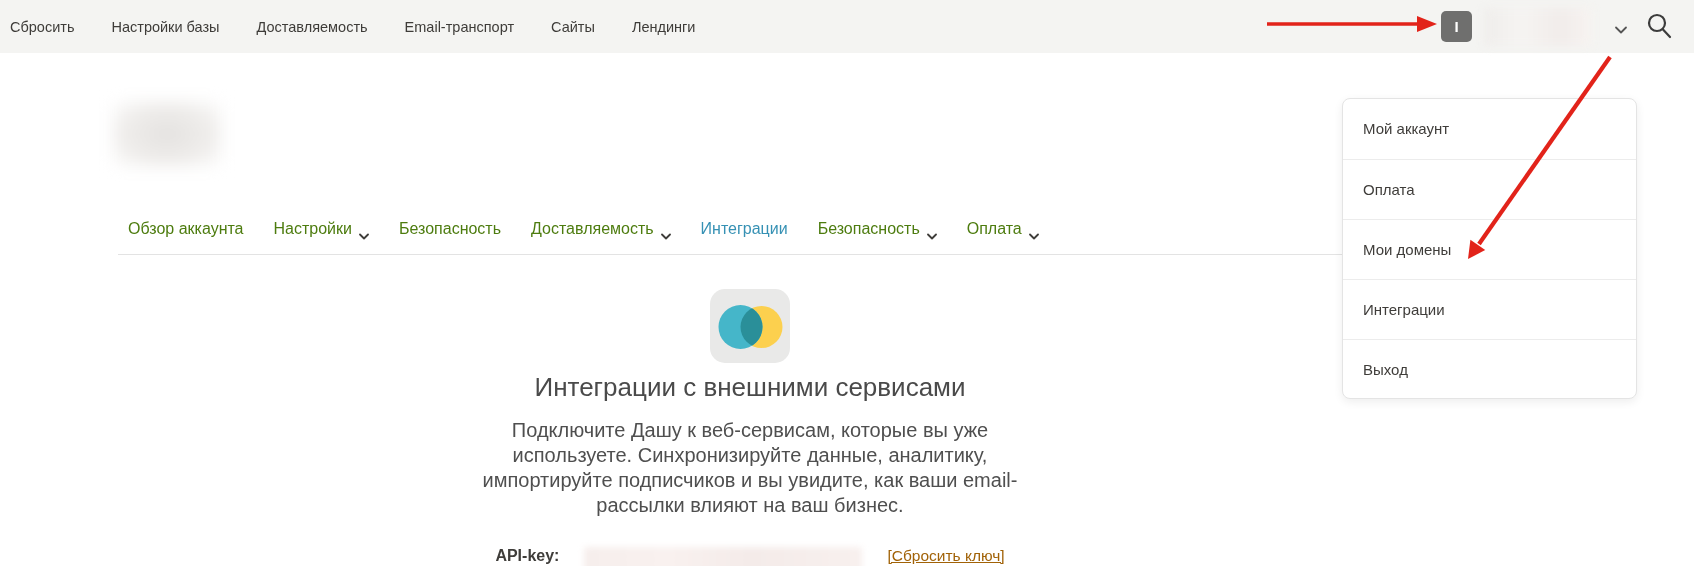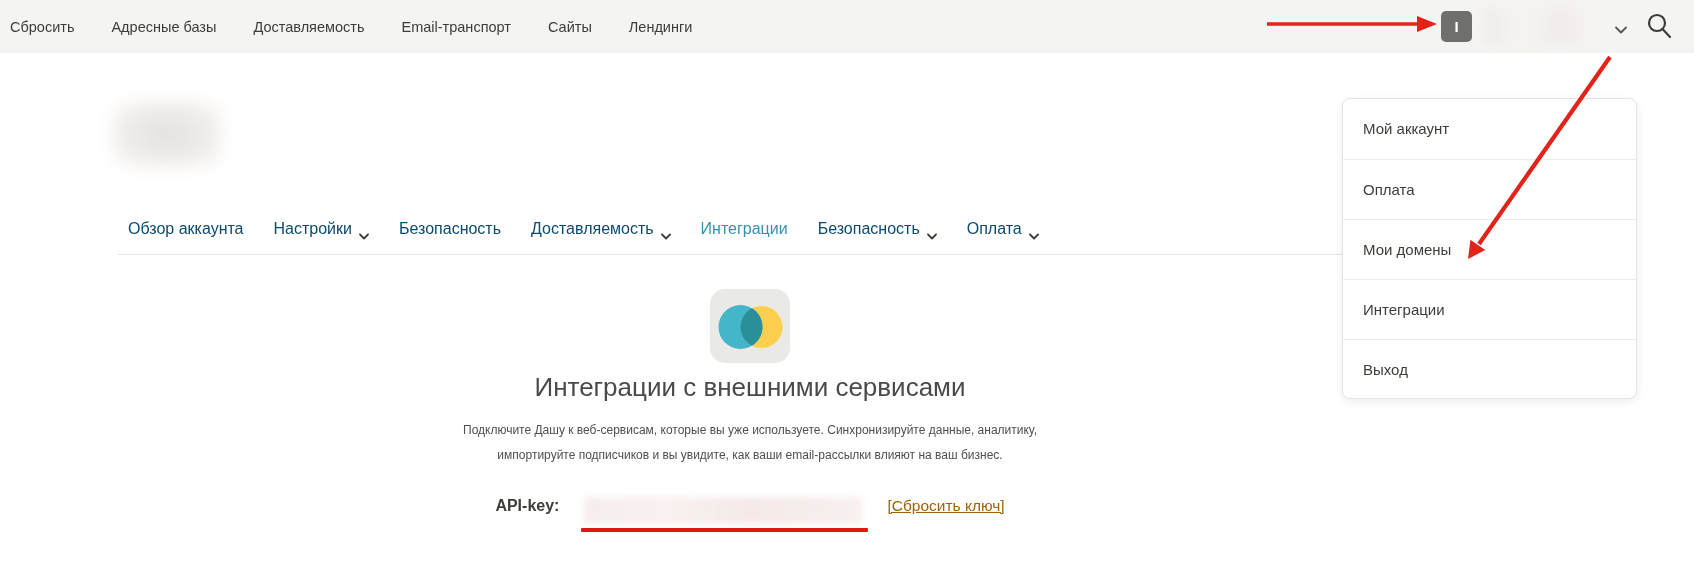--- a/index.html
+++ b/index.html
@@ -31,30 +31,30 @@
 
   
   .logo-blur { position:absolute; left:112px; top:100px; width:110px; height:68px;
                background:radial-gradient(ellipse at 50% 50%, #e4e2e0 0%, #efedeb 55%, #ffffff 100%);
                filter:blur(7px); }
 
   
   .tabs { position:absolute; left:118px; top:220px; width:1280px;
           border-bottom:1px solid #e3e3e3; padding:0 0 16px 10px;
           display:flex; align-items:center; gap:30px; z-index:5; }
-  .tab { font-size:16px; color:#0c4a6e; display:flex; align-items:center; gap:7px;
+  .tab { font-size:16px; color:#4d7c0f; display:flex; align-items:center; gap:7px;
          cursor:pointer; white-space:nowrap; }
   .tab.active { color:#3691b4; }
   .caret { width:10px; height:7px; display:inline-block; }
 
   
   .main-content { position:absolute; left:135px; top:289px; width:1230px; text-align:center; z-index:1; }
   .integr-icon { width:80px; height:74px; margin:0 auto; display:block; }
   .page-title { margin-top:9px; font-size:26px; font-weight:400; color:#4a4a4a; }
-  .page-desc { width:600px; margin:15px auto 0; font-size:12px; line-height:25px; color:#4f4f4f; }
+  .page-desc { width:600px; margin:15px auto 0; font-size:20px; line-height:25px; color:#4f4f4f; }
   .api-row { margin-top:29px; display:flex; align-items:flex-start; justify-content:center; gap:25px; }
   .api-label { font-size:16px; font-weight:bold; color:#3f3d3a; }
   .key-wrap { position:relative; width:278px; height:27px; }
   .key-blur { position:absolute; inset:0;
               background:linear-gradient(90deg,#f6eeec 0%, #f9f1ef 30%, #f4ebe9 60%, #f8f0ee 100%);
               filter:blur(3px); border-radius:2px; }
   .key-underline { position:absolute; left:-3px; right:-6px; bottom:-8px; height:4px;
                    background:#e0170f; border-radius:1px; }
   .reset-link { font-size:15.5px; color:#a16207; text-decoration:underline; cursor:pointer; white-space:nowrap; }
 
@@ -63,21 +63,21 @@
                  z-index:50; pointer-events:none; }
 </style>
 </head>
 <body>
 
 <div class="canvas">
 
   <div class="topbar">
     <div class="topnav">
       <span class="nav-item">Сбросить</span>
-      <span class="nav-item">Адресные базы</span>
+      <span class="nav-item">Настройки базы</span>
       <span class="nav-item">Доставляемость</span>
       <span class="nav-item">Email-транспорт</span>
       <span class="nav-item">Сайты</span>
       <span class="nav-item">Лендинги</span>
     </div>
 
     <div class="avatar">I</div>
     <div class="user-blur"></div>
 
     <span class="chev-user">

